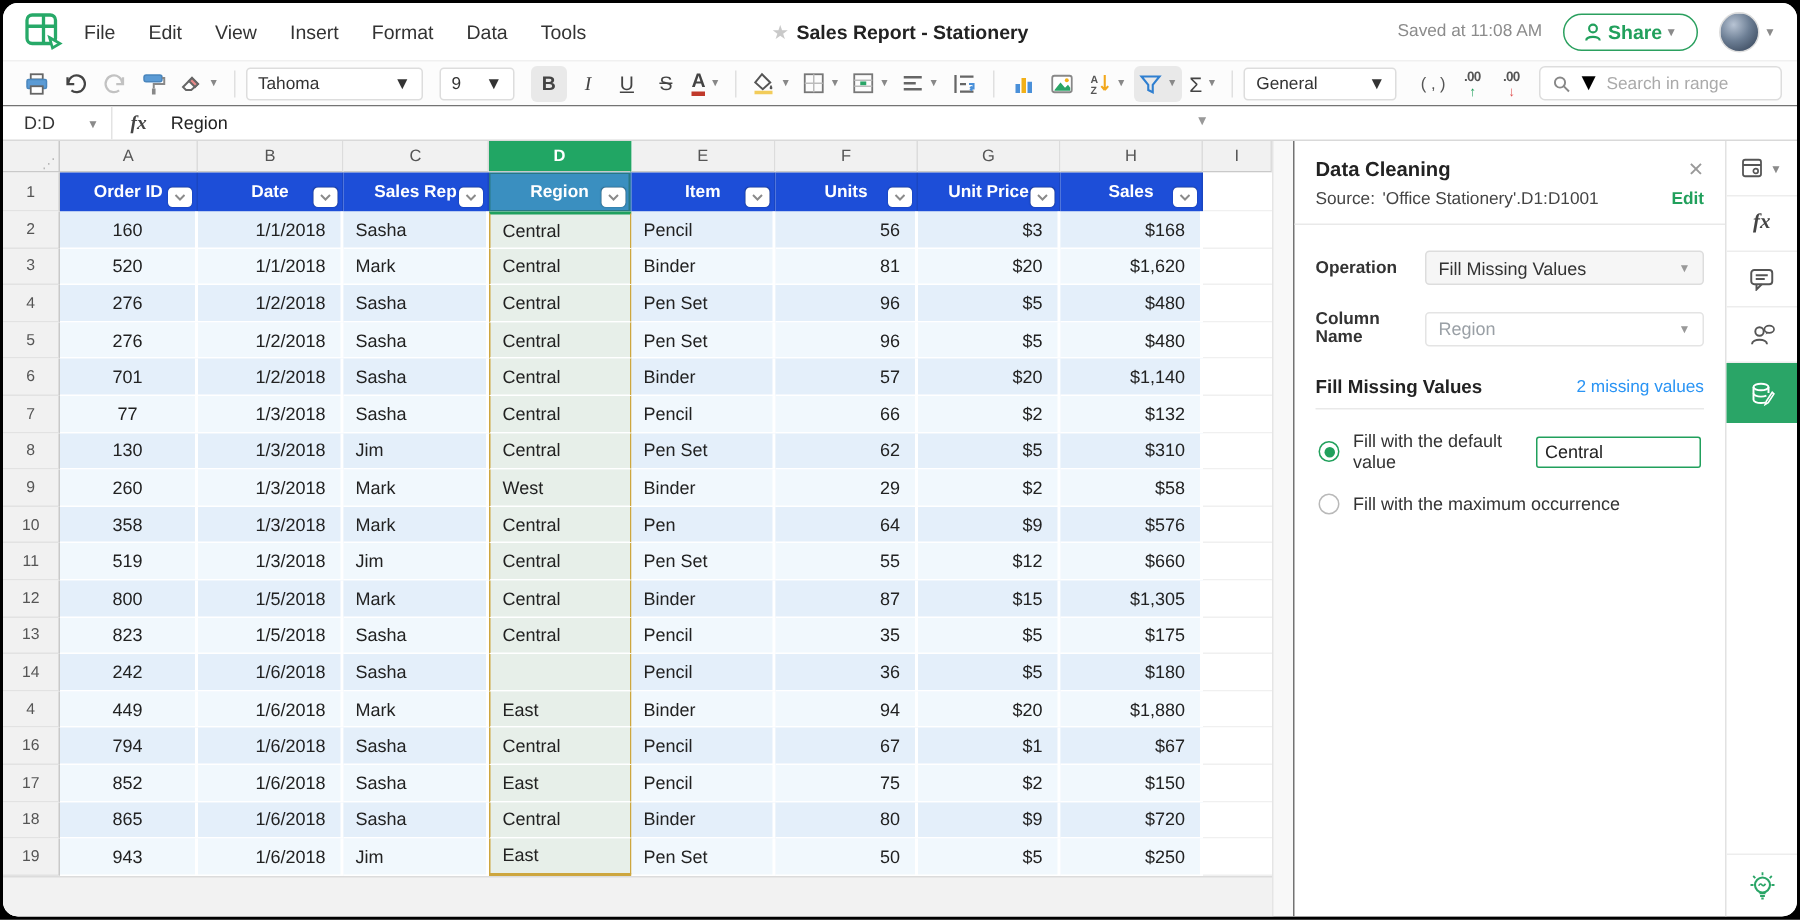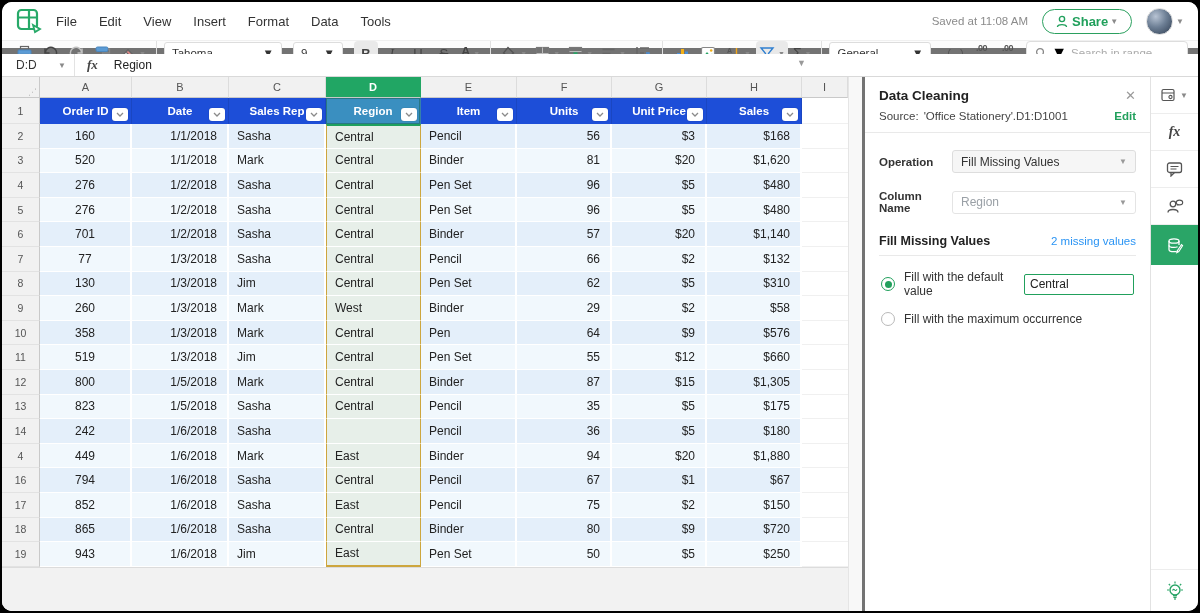--- a/index.html
+++ b/index.html
@@ -14,21 +14,21 @@
   .doc-title { position:absolute; left:0; right:0; text-align:center; font-size:13px; font-weight:bold; color:#222; pointer-events:none; }
   .doc-title .star { color:#c9c9c9; font-size:13px; margin-right:5px; font-weight:normal; }
   .mb-right { margin-left:auto; display:flex; align-items:center; gap:14px; }
   .saved { font-size:11.5px; color:#8b8b8b; }
   .share-btn { display:flex; align-items:center; gap:2px; border:1.5px solid #2ba05f; border-radius:15px; color:#21a05c; font-size:13px; font-weight:bold; padding:4px 13px; background:#fff; cursor:pointer; }
   .avatar-wrap { display:flex; align-items:center; gap:3px; }
   .avatar { width:27px; height:27px; border-radius:50%; background:radial-gradient(circle at 35% 30%, #b8c4d4 0%, #6d7f95 45%, #2e3c50 100%); border:1px solid #ddd; }
   .chev { display:inline-block; font-size:8px; color:#8a8a8a; }
 
   
-  .toolbar { height:14px; display:flex; align-items:flex-start; padding:0 10px; background:#fcfcfc; border-top:1px solid #f0f0f0; border-bottom:6px solid #737373; flex:0 0 auto; }
+  .toolbar { height:31px; display:flex; align-items:center; padding:0 10px; background:#fcfcfc; border-top:1px solid #f0f0f0; border-bottom:1px solid #737373; flex:0 0 auto; }
   .tb-group { display:flex; align-items:center; gap:2px; }
   .tb-btn { display:flex; align-items:center; justify-content:center; gap:2px; height:24px; min-width:24px; padding:0 3px; border-radius:4px; cursor:pointer; color:#444; font-size:13px; }
   .tb-btn.active { background:#e9e9e9; }
   .tb-btn .dd { font-size:7px; color:#888; margin-left:1px; }
   .tb-sep { width:1px; height:18px; background:#e0e0e0; margin:0 7px; }
   .tb-select { display:flex; align-items:center; justify-content:space-between; height:22px; border:1px solid #ddd; border-radius:3px; background:#fff; font-size:11.5px; color:#333; padding:0 7px; cursor:pointer; }
   .tb-bold { font-weight:bold; }
   .tb-italic { font-style:italic; font-family:"Liberation Serif",serif; }
   .tb-under { text-decoration:underline; }
   .tb-strike { text-decoration:line-through; }
@@ -68,21 +68,21 @@
   .al-r { justify-content:flex-end; padding-right:10px; }
   .al-l { justify-content:flex-start; padding-left:8px; }
   .dsel { background:#e7efe9 !important; border-left:1px solid #cda63e; border-right:1px solid #cda63e; }
   .dsel-first { border-top:2px solid #1fa05e; }
   .dsel-last { border-bottom:2px solid #cda63e; }
   .fillcell { background:#fff; border-bottom:1px solid #f0f0f0; cursor:cell; }
   .hscroll { flex:1; background:#f2f2f2; border-top:1px solid #dcdcdc; }
   .vscroll { width:14px; background:#f8f8f8; border-left:1px solid #e5e5e5; flex:0 0 auto; cursor:pointer; }
 
   
-  .panel { width:288px; flex:0 0 auto; background:#fff; border-left:3px solid #737373; font-size:12px; display:flex; flex-direction:column; }
+  .panel { width:288px; flex:0 0 auto; background:#fff; border-left:1px solid #737373; font-size:12px; display:flex; flex-direction:column; }
   .panel-head { display:flex; align-items:center; justify-content:space-between; padding:11px 14px 7px; }
   .panel-title { font-size:13.5px; font-weight:bold; color:#222; }
   .close-x { color:#999; font-size:13px; cursor:pointer; }
   .panel-src { display:flex; align-items:baseline; padding:0 14px 10px; border-bottom:1px solid #e9e9e9; font-size:11.5px; color:#444; gap:5px; }
   .edit-link { margin-left:auto; color:#21a05c; font-weight:bold; cursor:pointer; font-size:11.5px; }
   .p-row { display:flex; align-items:center; margin:17px 14px 0; }
   .p-label { width:73px; font-weight:bold; color:#333; font-size:11.5px; }
   .p-dd { flex:1; height:23px; display:flex; align-items:center; justify-content:space-between; border:1px solid #ddd; border-radius:3px; background:#f6f6f6; padding:0 8px; color:#333; cursor:pointer; }
   .p-dd.disabled { background:#fff; border-color:#e4e4e4; color:#9aa0a6; }
   .p-dd .dd { font-size:8px; color:#999; }
@@ -119,20 +119,23 @@
     </svg>
     <div class="menus">
       <span>File</span>
       <span>Edit</span>
       <span>View</span>
       <span>Insert</span>
       <span>Format</span>
       <span>Data</span>
       <span>Tools</span>
     </div>
+    <div class="doc-title">
+      <span class="star">★</span><span>Sales Report - Stationery</span>
+    </div>
     <div class="mb-right">
       <span class="saved">Saved at 11:08 AM</span>
       <button class="share-btn">
         <svg width="14" height="13" viewBox="0 0 14 13">
             <circle cx="6" cy="4" r="2.6" fill="none" stroke="#21a05c" stroke-width="1.4"></circle>
             <path d="M1.5 12 C1.5 8.8 10.5 8.8 10.5 12" fill="none" stroke="#21a05c" stroke-width="1.4"></path>
           </svg>
         <span>Share</span>
         <span class="chev">▼</span>
       </button>

